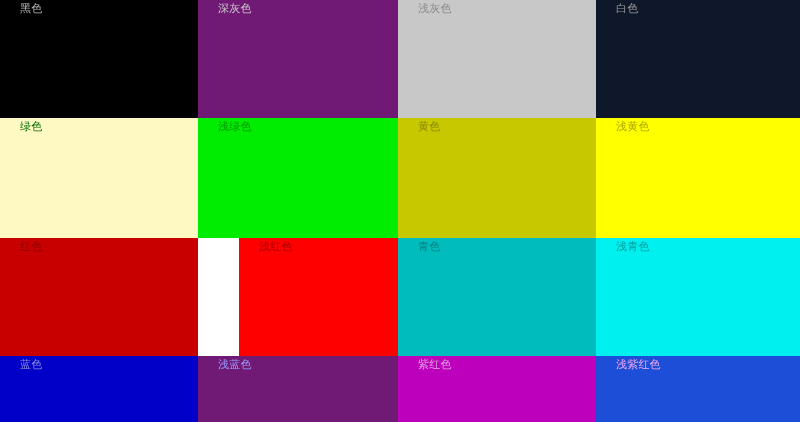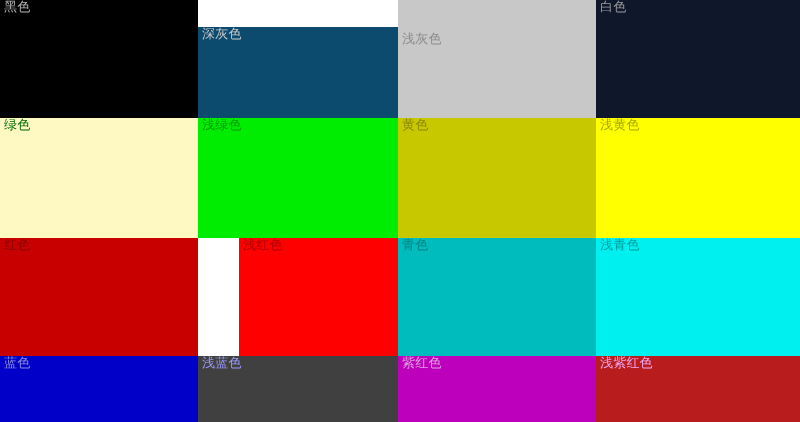--- a/index.html
+++ b/index.html
@@ -22,27 +22,27 @@
     grid-template-rows: 118px 120px 118px 66px;
     background: #ffffff;
   }
   .swatch {
     position: relative;
     box-sizing: border-box;
     overflow: hidden;
   }
   .swatch-label {
     position: absolute;
-    left: 4px;
+    left: 20px;
     top: 3px;
-    font-size: 13px;
+    font-size: 11px;
     line-height: 10px;
     letter-spacing: 0.2px;
     white-space: nowrap;
-    font-family: Liberation Mono, monospace;
+    font-family: Liberation Sans, sans-serif;
   }
   
   .row4 {
     height: 66px;
   }
   #watermark {
     position: absolute;
     right: 8px;
     bottom: 2px;
     font-size: 25px;
@@ -56,25 +56,25 @@
   }
 </style>
 </head>
 <body>
 
 <div id="palette-grid">
 
   <div class="swatch" style="background-color: rgb(0, 0, 0);">
     <span class="swatch-label" style="color: rgb(180, 180, 180);">黑色</span>
   </div>
-  <div class="swatch" style="background-color: #0c4a6e; margin-top: 27px;">
+  <div class="swatch" style="background-color: #701a75;">
     <span class="swatch-label" style="color: rgb(200, 200, 200);">深灰色</span>
   </div>
   <div class="swatch" style="background-color: rgb(200, 200, 200);">
-    <span class="swatch-label" style="color: rgb(140, 140, 140); margin-top: 32px;">浅灰色</span>
+    <span class="swatch-label" style="color: rgb(140, 140, 140);">浅灰色</span>
   </div>
   <div class="swatch" style="background-color: #0f172a;">
     <span class="swatch-label" style="color: rgb(154, 154, 154);">白色</span>
   </div>
 
   <div class="swatch" style="background-color: #fef9c3;">
     <span class="swatch-label" style="color: rgb(0, 108, 0);">绿色</span>
   </div>
   <div class="swatch" style="background-color: rgb(0, 236, 0);">
     <span class="swatch-label" style="color: rgb(0, 154, 0);">浅绿色</span>
@@ -95,23 +95,23 @@
   <div class="swatch" style="background-color: rgb(0, 188, 188);">
     <span class="swatch-label" style="color: rgb(0, 132, 132);">青色</span>
   </div>
   <div class="swatch" style="background-color: rgb(0, 240, 240);">
     <span class="swatch-label" style="color: rgb(0, 158, 158);">浅青色</span>
   </div>
 
   <div class="swatch row4" style="background-color: rgb(0, 0, 200);">
     <span class="swatch-label" style="color: rgb(140, 140, 220);">蓝色</span>
   </div>
-  <div class="swatch row4" style="background-color: #404040;">
+  <div class="swatch row4" style="background-color: #701a75;">
     <span class="swatch-label" style="color: rgb(154, 154, 255);">浅蓝色</span>
   </div>
   <div class="swatch row4" style="background-color: rgb(188, 0, 188);">
     <span class="swatch-label" style="color: rgb(224, 160, 224);">紫红色</span>
   </div>
-  <div class="swatch row4" style="background-color: #b91c1c;">
+  <div class="swatch row4" style="background-color: #1d4ed8;">
     <span class="swatch-label" style="color: rgb(240, 168, 240);">浅紫红色</span>
   </div>
 
 </div>
 
 </body></html>

